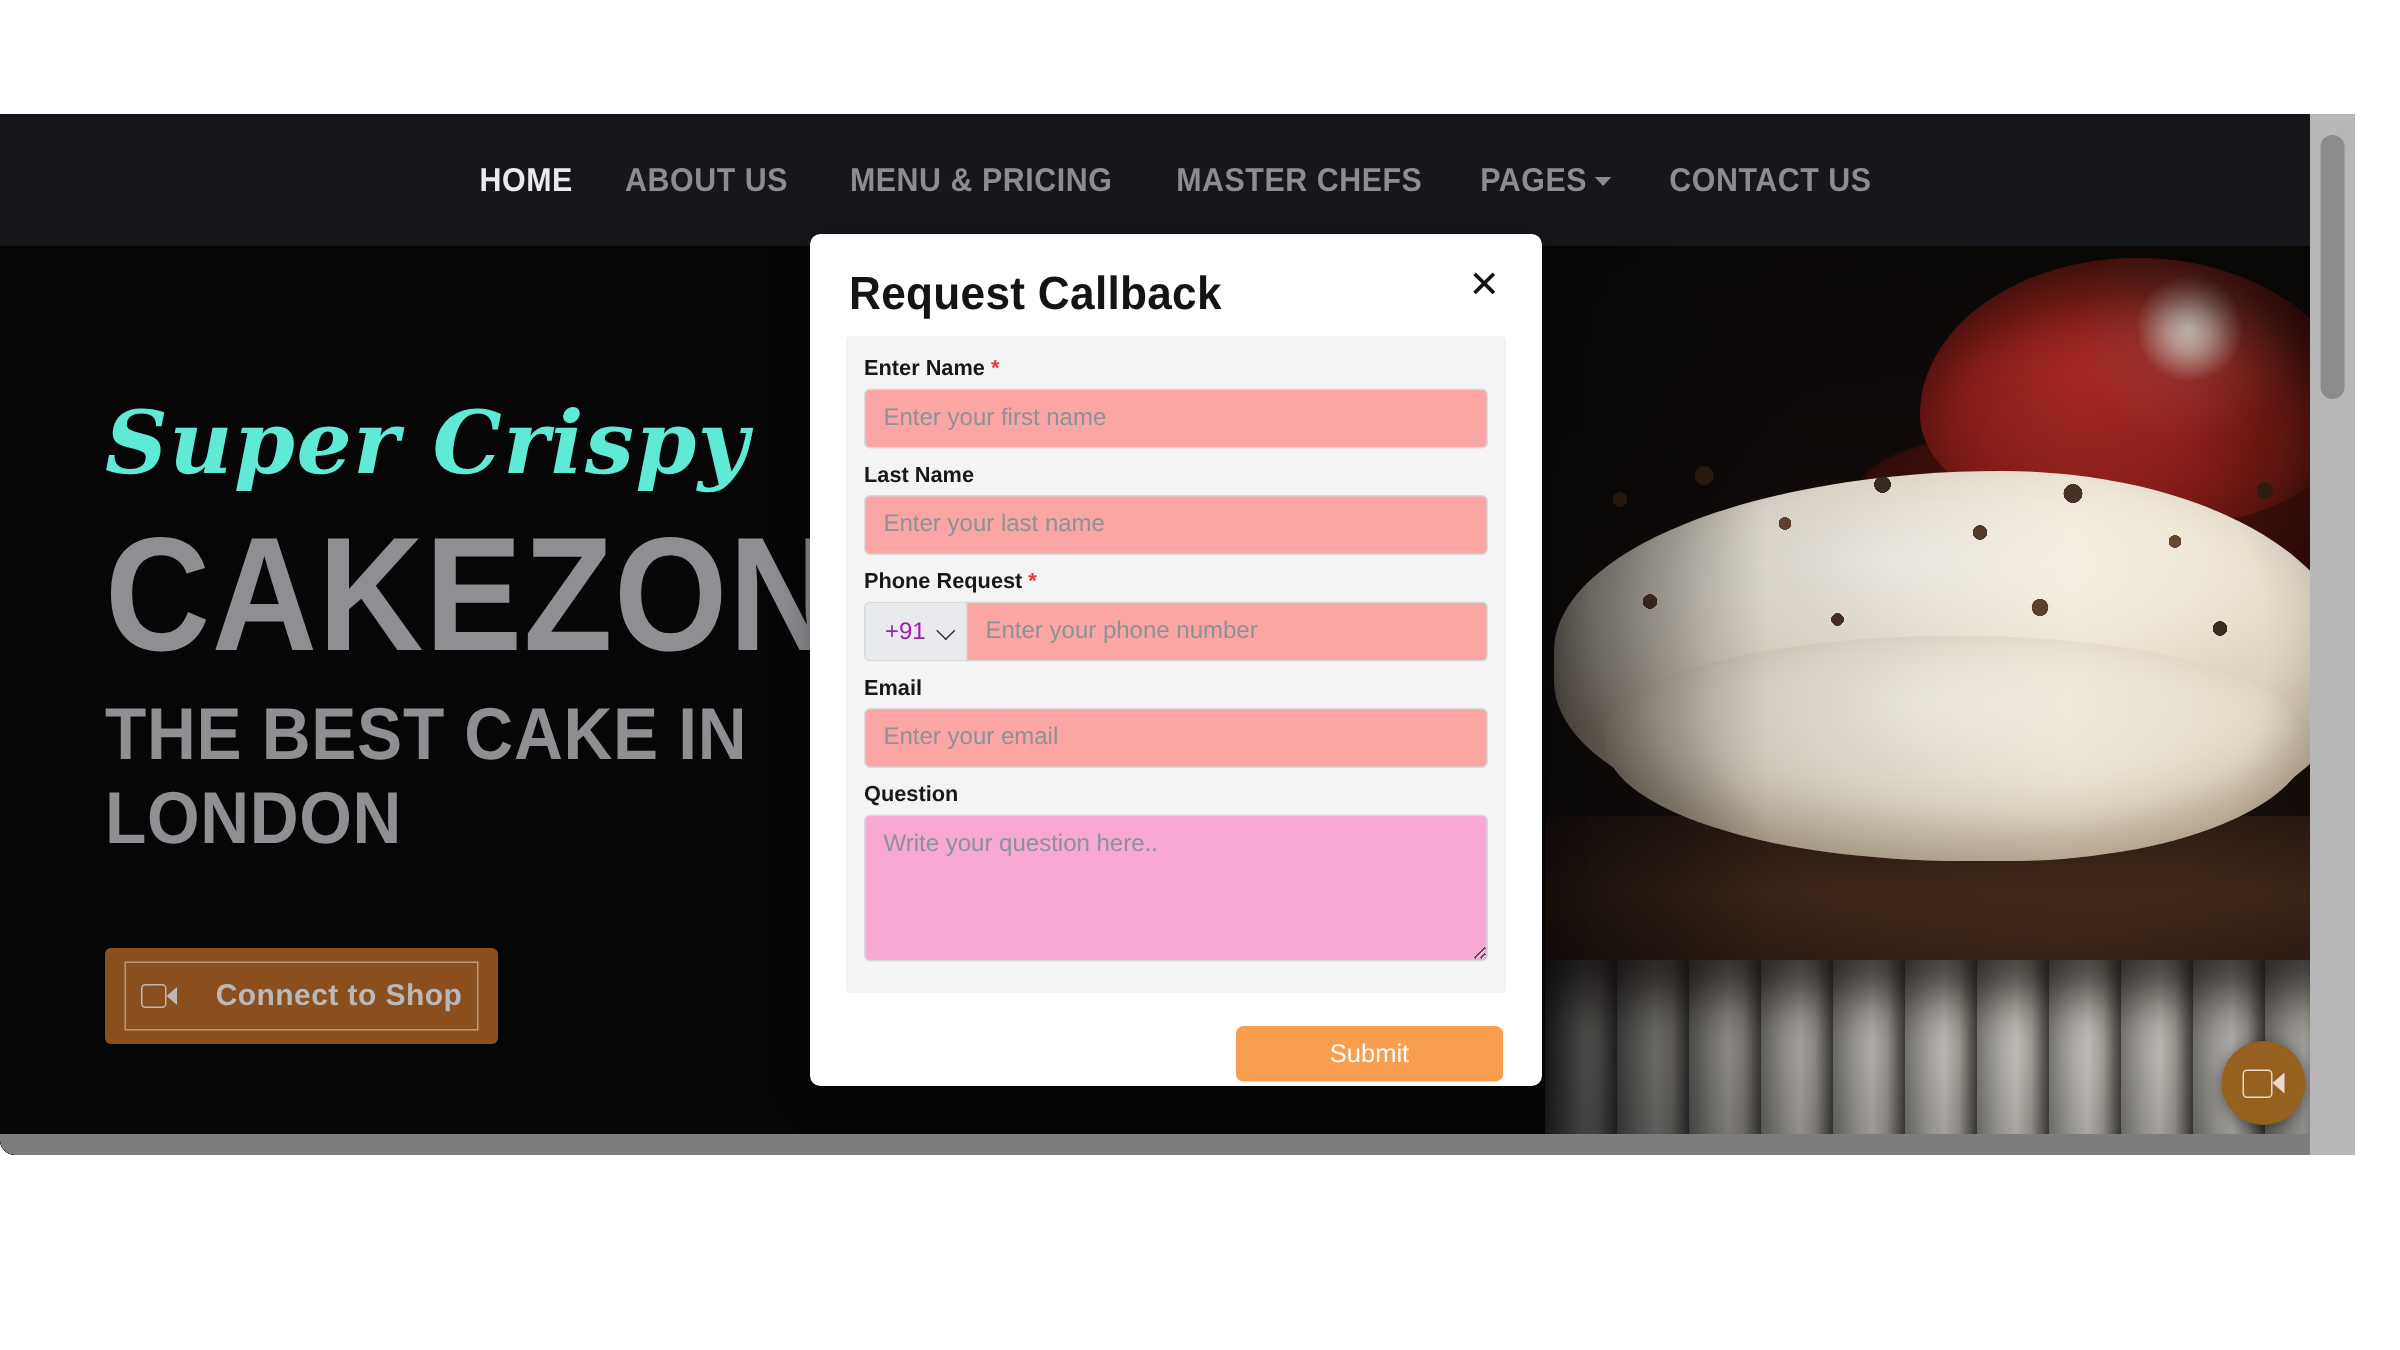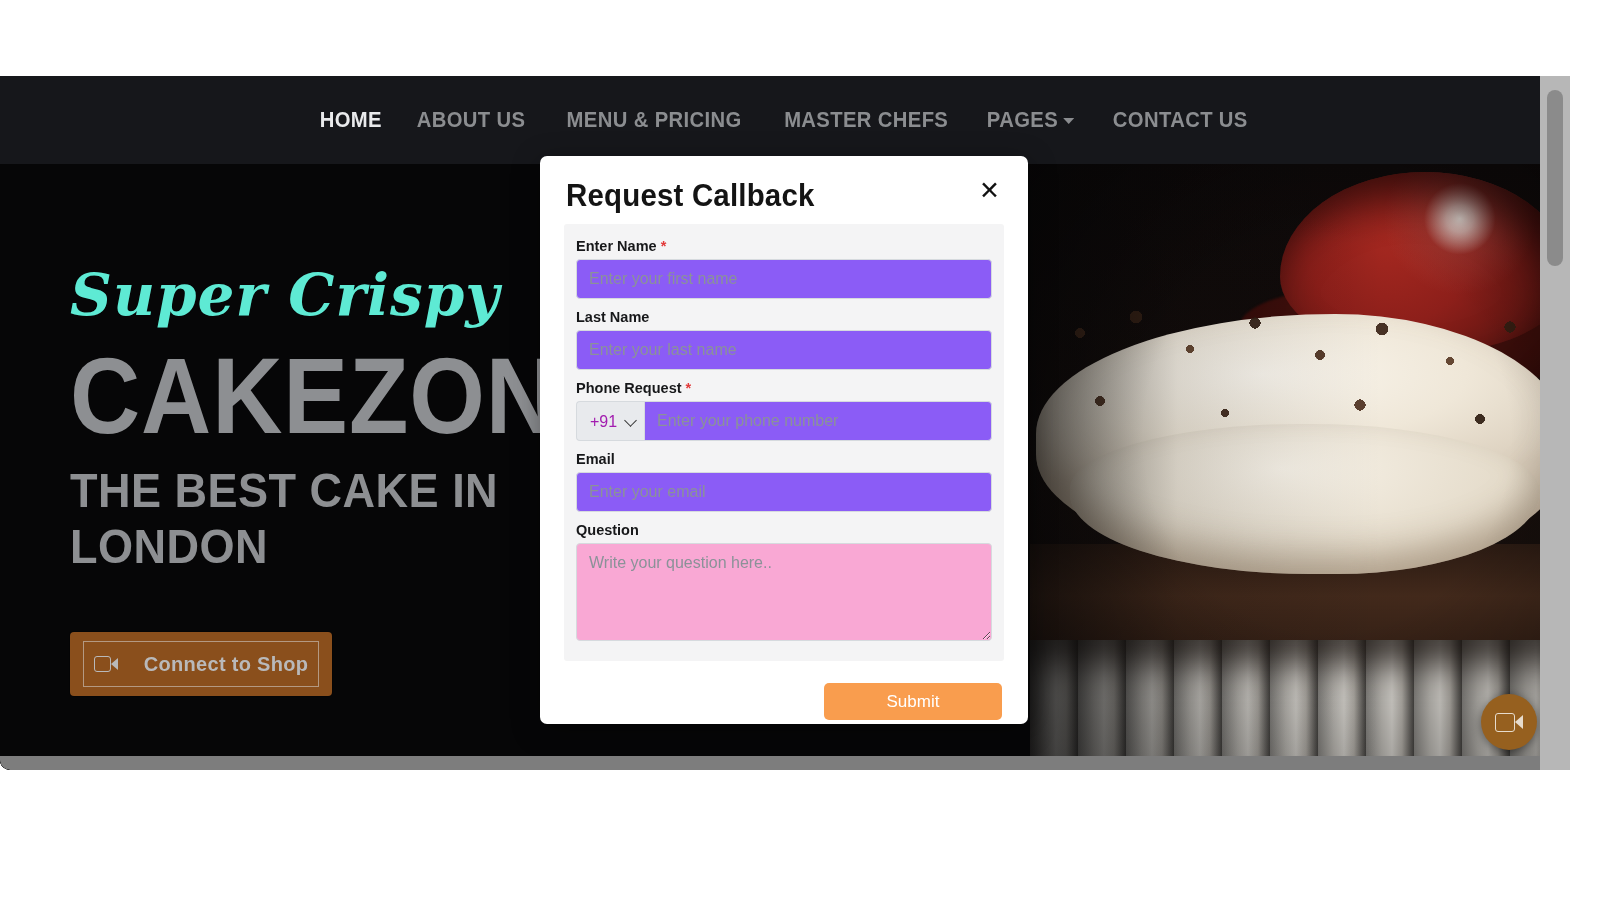--- a/index.html
+++ b/index.html
@@ -333,21 +333,21 @@
     color: #17181a;
     margin-bottom: 5px;
     display: block;
   }
   .req-star { color: #e23b3b; font-weight: 700; }
   .text-input {
     width: 100%;
     height: 40px;
     border: 1px solid #d6dade;
     border-radius: 4px;
-    background: #8b5cf6;
+    background: #fca5a5;
     padding: 0 12px;
     font-size: 16px;
     color: #2b2f33;
     font-family: "Liberation Sans", sans-serif;
     outline: none;
   }
   .text-input::placeholder { color: #8b9298; }
   #phone-row { display: flex; }
   #country-code-select {
     height: 40px;

